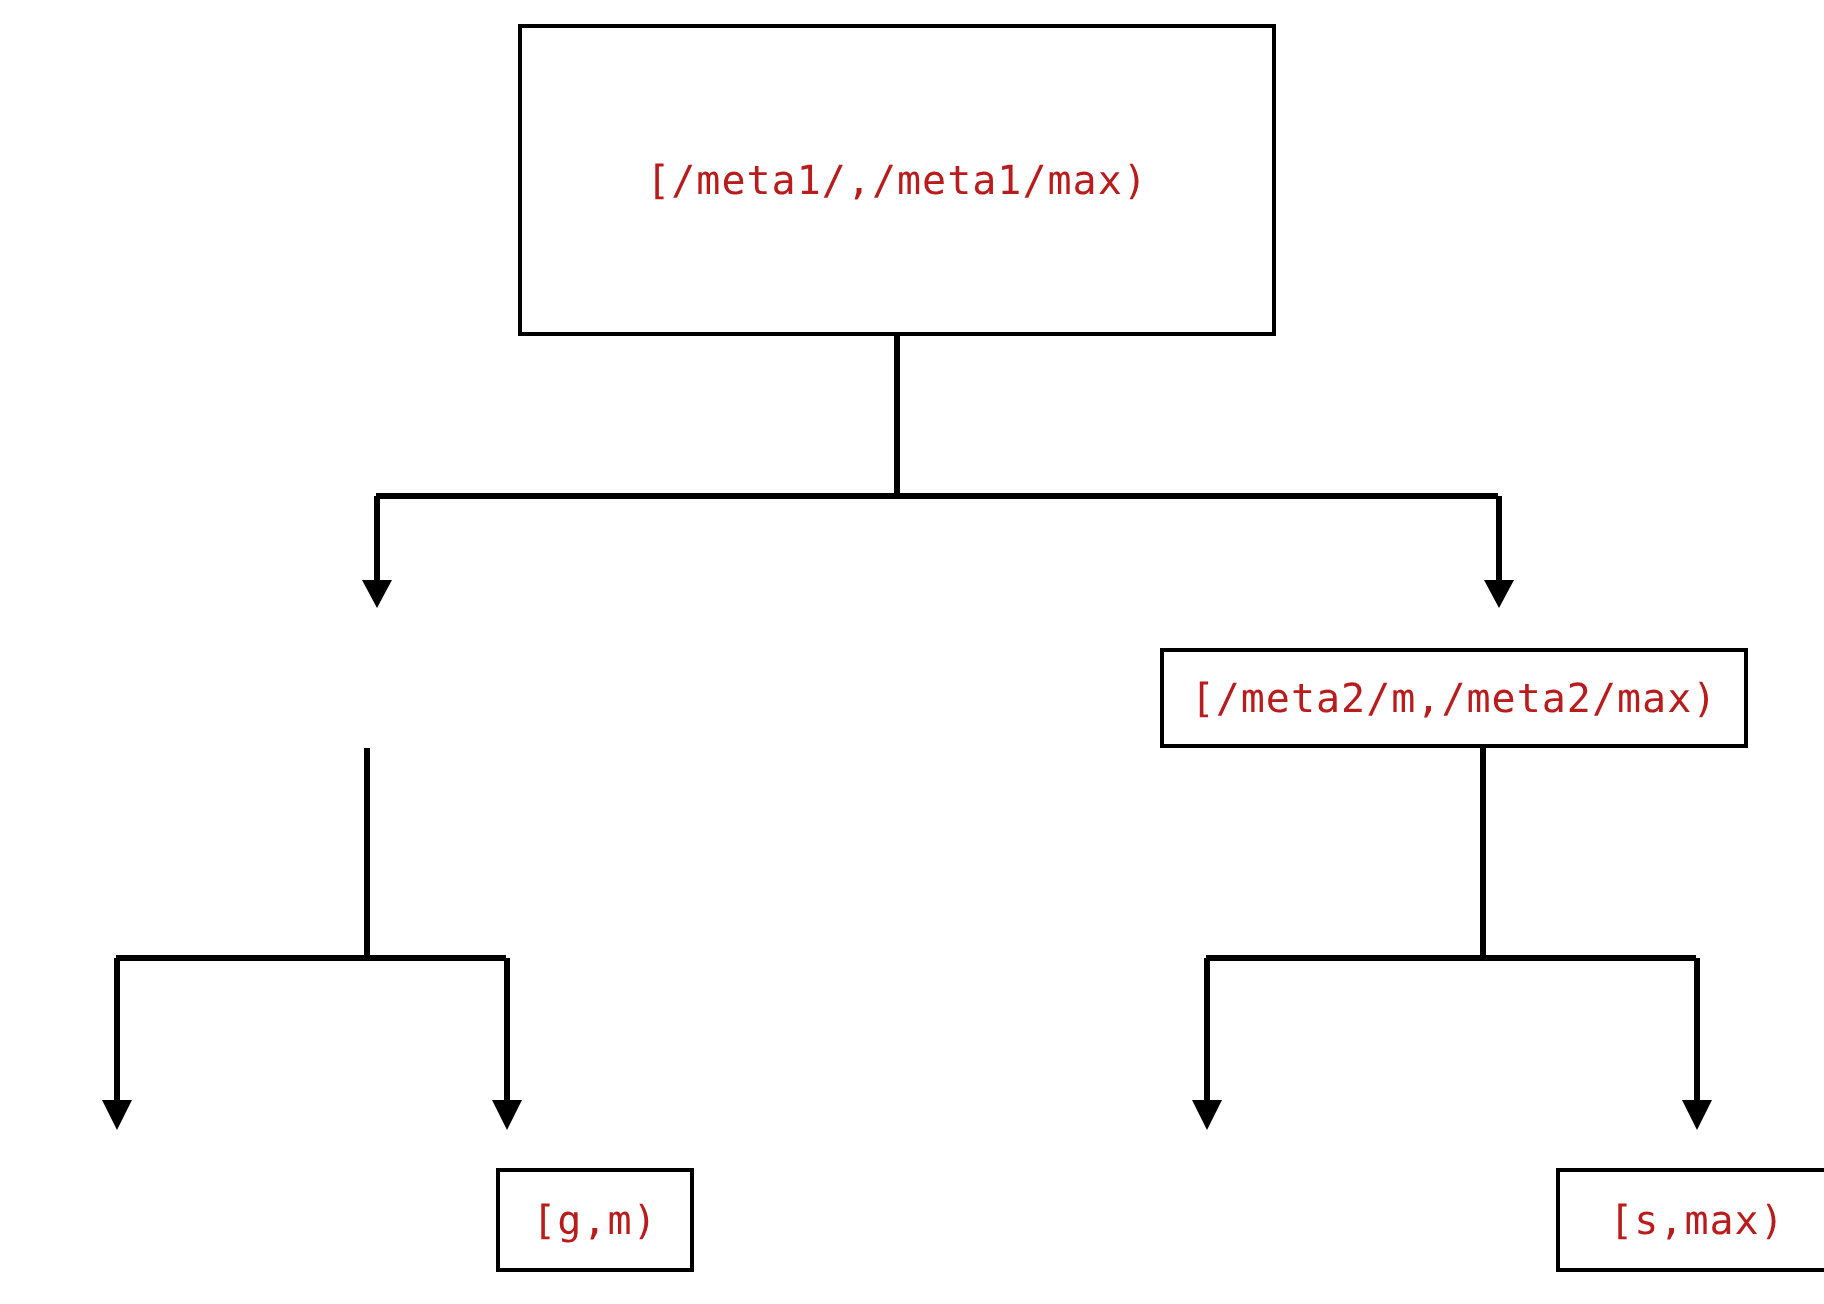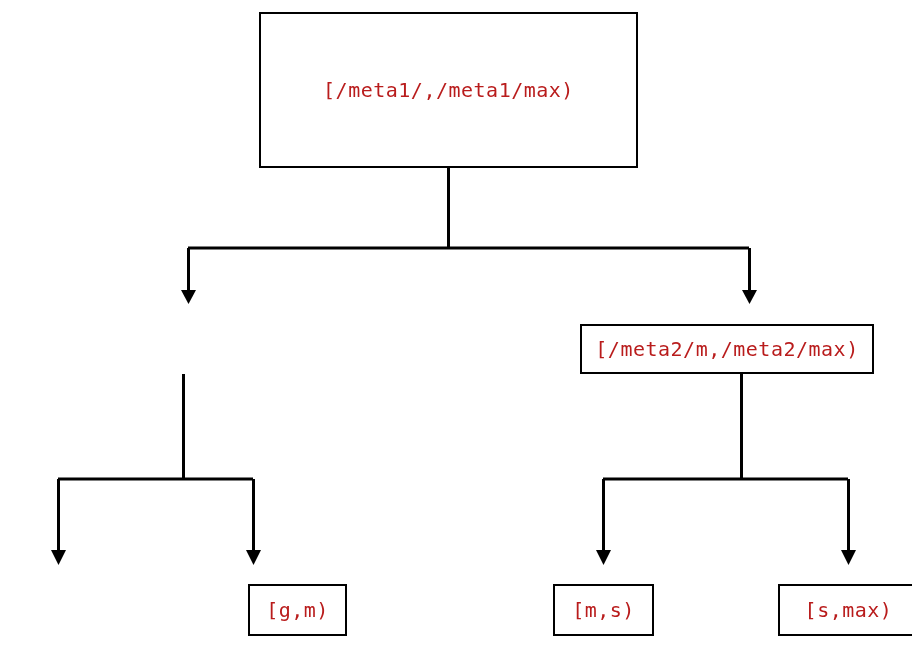--- a/index.html
+++ b/index.html
@@ -95,21 +95,18 @@
 
   <div class="node" style="left: 580px; top: 324px; width: 294px; height: 50px;">
     <span class="node-label">[/meta2/m,/meta2/max)</span>
   </div>
 
 
   <div class="node" style="left: 204px; top: 584px; width: 99px; height: 52px; margin-left: 44px;">
     <span class="node-label">[g,m)</span>
   </div>
 
-  <div class="node" style="left: 553px; top: 584px; width: 101px; height: 52px;">
-    <span class="node-label">[m,s)</span>
-  </div>
 
   <div class="node" style="left: 778px; top: 584px; width: 141px; height: 52px;">
     <span class="node-label">[s,max)</span>
   </div>
 
 </div>
 
 </body></html>

